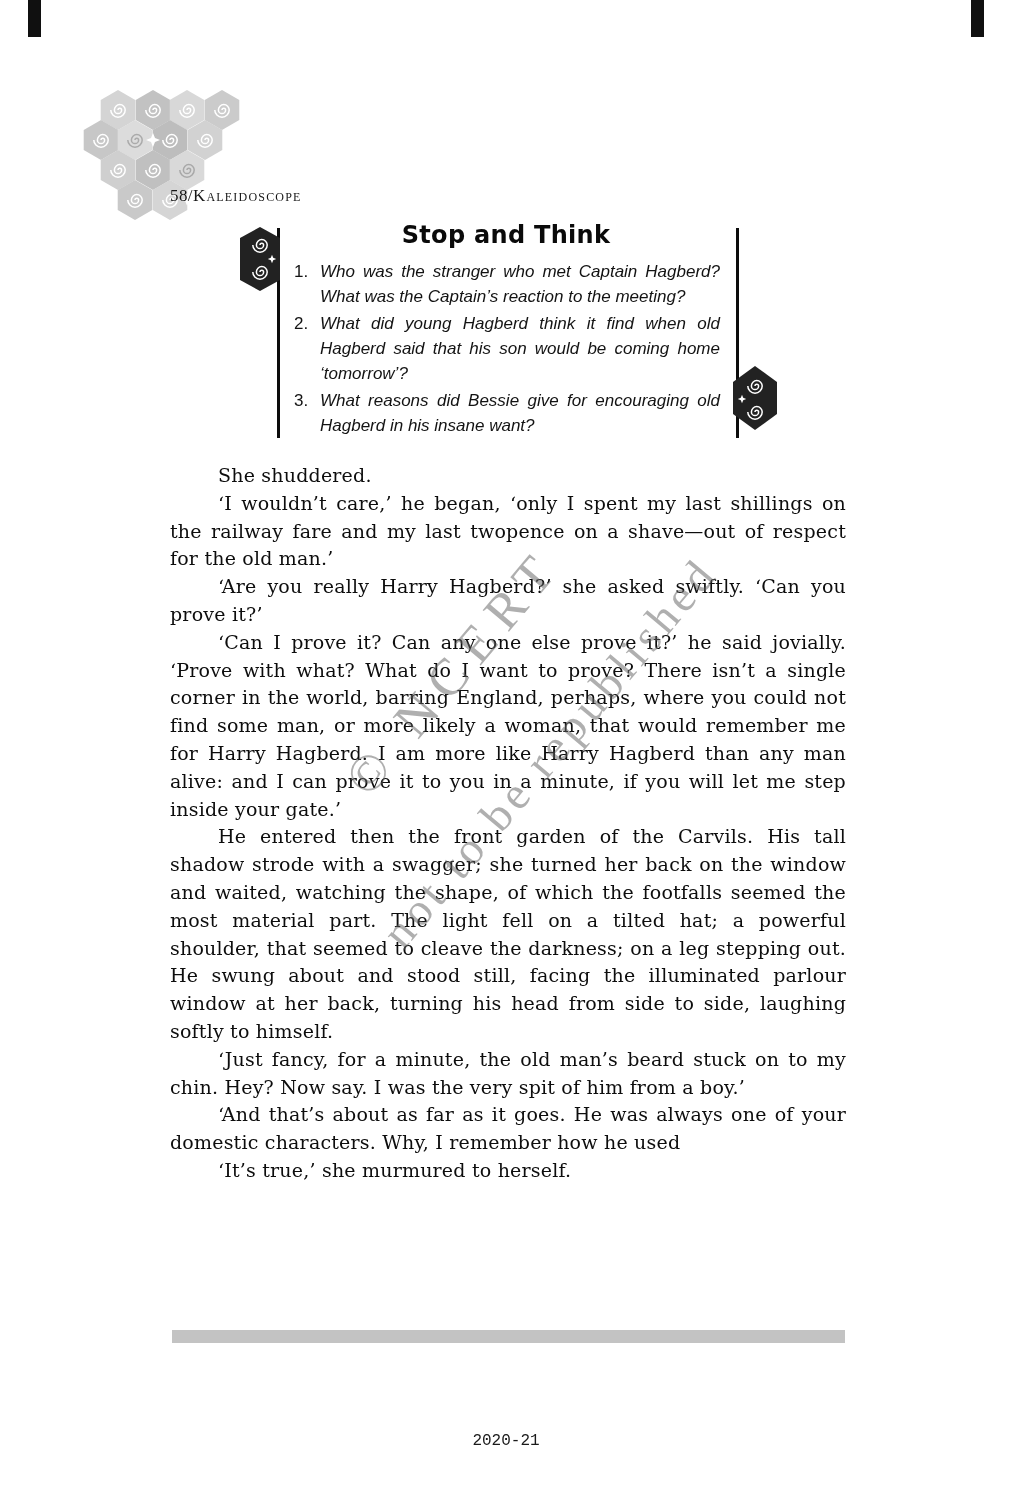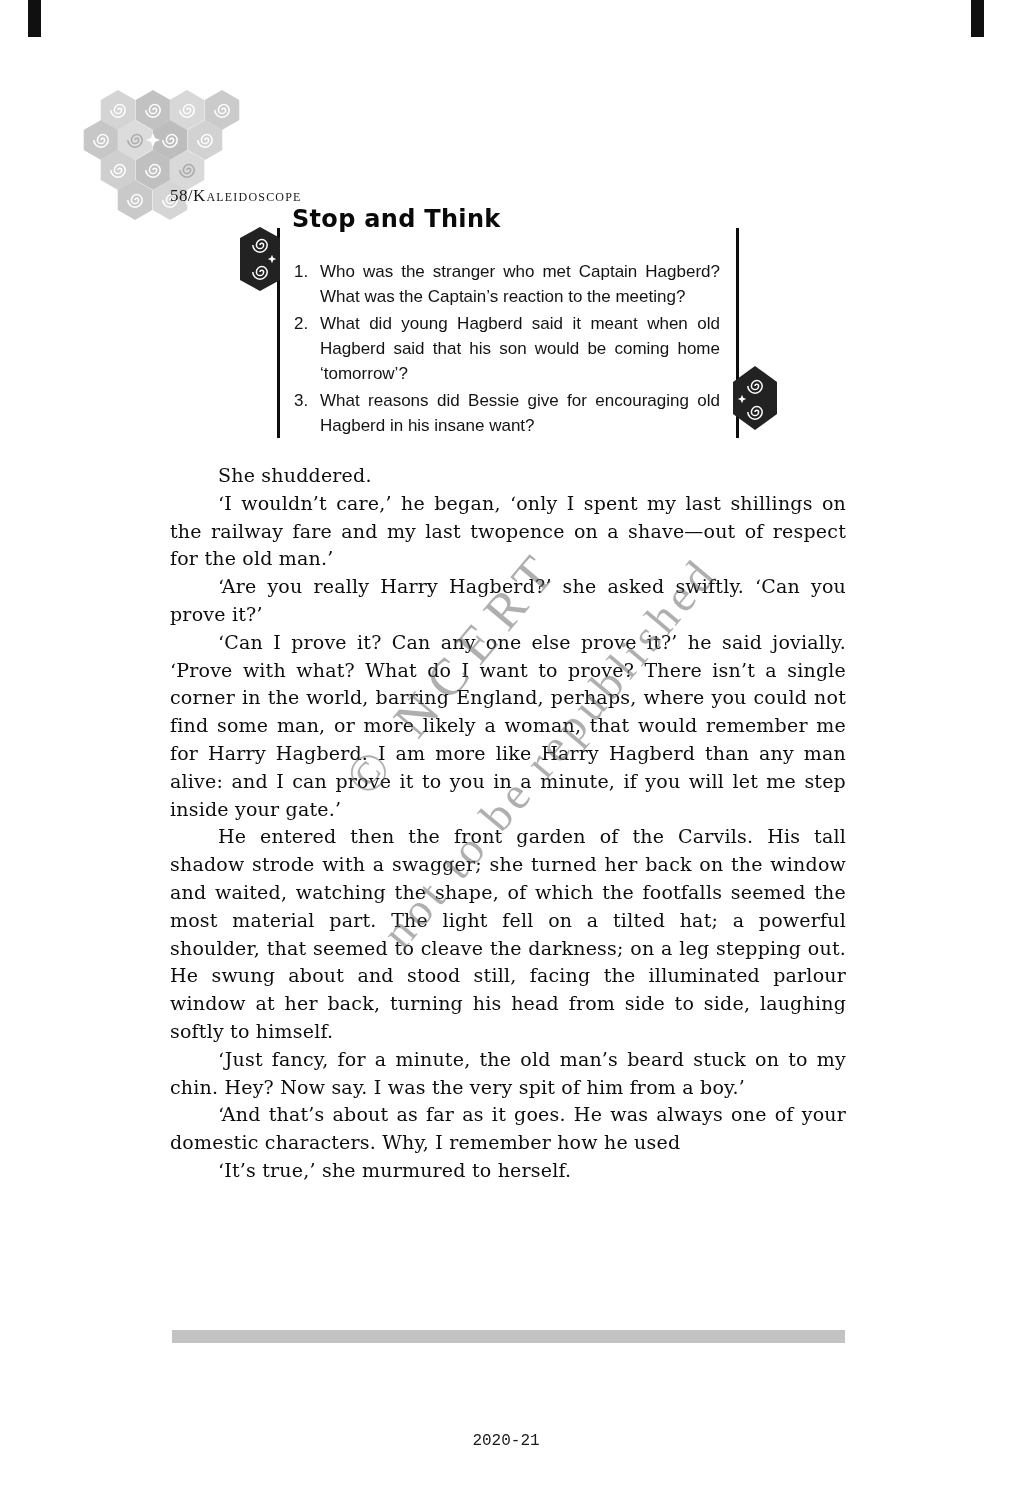--- a/index.html
+++ b/index.html
@@ -14,39 +14,39 @@
 
   .hex-decoration { position:absolute; left:66px; top:88px; }
 
   .page-header {
     position:absolute; left:170px; top:186px;
     font-size:17px; letter-spacing:0.4px; color:#161616; white-space:nowrap;
   }
   .smallcaps { font-variant:small-caps; letter-spacing:1.2px; }
 
   .sat-title {
-    position:absolute; left:292px; top:205px; width:428px; 
+    position:absolute; left:292px; top:221px; width:428px; text-align:center;
     font-family:"DejaVu Sans", sans-serif; font-weight:bold; font-size:24px;
     letter-spacing:0.3px; color:#0a0a0a;
   }
   .rule { position:absolute; top:228px; height:210px; width:3px; background:#0c0c0c; }
   .rule-left  { left:277px; }
   .rule-right { left:736px; }
 
   .hex-icon { position:absolute; }
   .icon-left  { left:240px; top:227px; }
   .icon-right { left:733px; top:366px; }
 
   .questions {
     position:absolute; left:294px; top:259px; width:426px;
     font-family:"Liberation Sans", sans-serif; font-size:17px; line-height:25px; color:#131313;
   }
   .q { display:flex; margin-bottom:2px; }
   .qnum { flex:0 0 26px; }
-  .qtext { flex:1; text-align:justify; }
+  .qtext { flex:1; text-align:justify;font-style:italic; }
 
   .body-text {
     position:absolute; left:170px; top:462px; width:676px;
     font-family:"DejaVu Serif", serif; font-size:19px; line-height:27.8px;
     text-align:justify; letter-spacing:0.2px; color:#0d0d0d;
   }
   .body-text p { text-indent:48px; margin:0; }
 
   .watermark {
     position:absolute; left:190px; top:620px; width:620px; text-align:center;
@@ -161,21 +161,21 @@
     <use href="#star4" transform="translate(9,33) scale(0.6)"></use>
   </svg>
 
   <div class="questions">
     <div class="q">
       <span class="qnum">1.</span>
       <span class="qtext">Who was the stranger who met Captain Hagberd? What was the Captain’s reaction to the meeting?</span>
     </div>
     <div class="q">
       <span class="qnum">2.</span>
-      <span class="qtext">What did young Hagberd said it meant when old Hagberd said that his son would be coming home ‘tomorrow’?</span>
+      <span class="qtext">What did young Hagberd think it find when old Hagberd said that his son would be coming home ‘tomorrow’?</span>
     </div>
     <div class="q">
       <span class="qnum">3.</span>
       <span class="qtext">What reasons did Bessie give for encouraging old Hagberd in his insane want?</span>
     </div>
   </div>
 
   <div class="body-text">
     <p>She shuddered.</p>
     <p>‘I wouldn’t care,’ he began, ‘only I spent my last shillings on the railway fare and my last twopence on a shave—out of respect for the old man.’</p>

